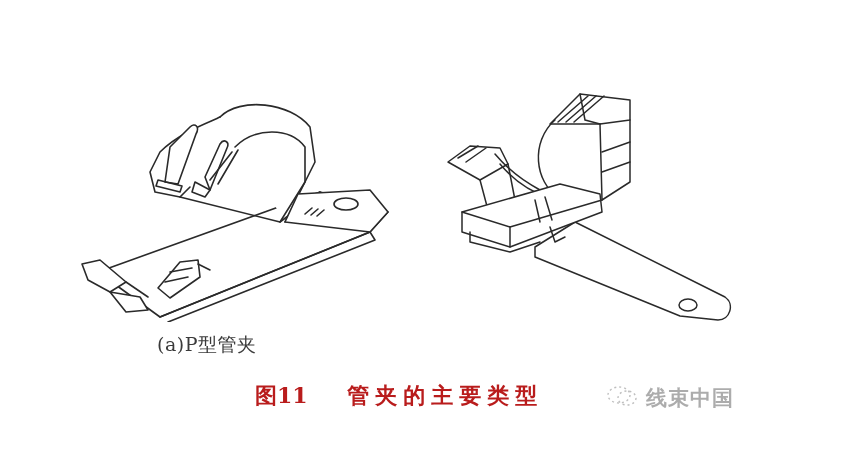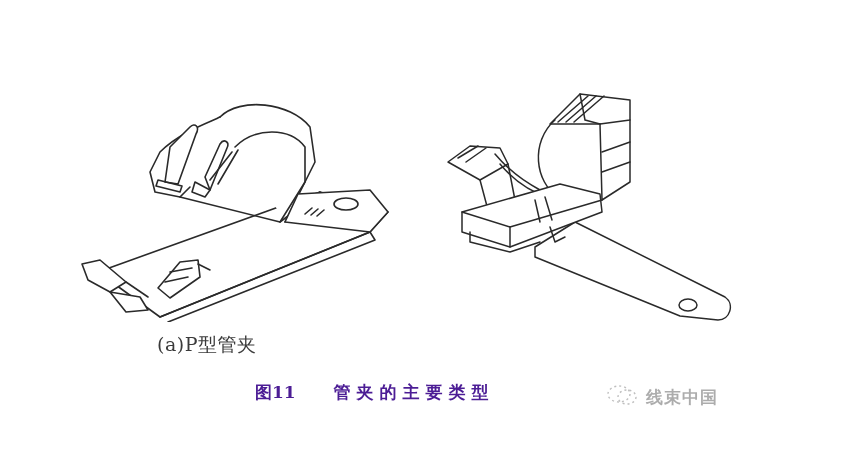--- a/index.html
+++ b/index.html
@@ -38,41 +38,41 @@
       white-space: nowrap;
     }
     #cap-a { left: 157px; top: 320px; }
     #cap-b { left: 540px; top: 320px; }
 
     .main-caption {
       position: absolute;
       left: 255px;
       top: 369px;
       font-family: "DejaVu Serif", serif;
-      font-size: 17px;
+      font-size: 22px;
       font-weight: bold;
-      color: #4c1d95;
+      color: #b91c1c;
       white-space: nowrap;
     }
     .main-caption .fig-num { margin-right: 32px; letter-spacing: 0px; }
     .main-caption .fig-title { letter-spacing: 6px; }
 
     .watermark {
       position: absolute;
       left: 606px;
       top: 372px;
       display: flex;
       align-items: center;
       gap: 8px;
       opacity: 0.55;
       white-space: nowrap;
     }
     .watermark .wm-text {
       font-family: "DejaVu Sans", sans-serif;
-      font-size: 17px;
+      font-size: 21px;
       color: #6a6a6a;
       font-weight: bold;
       letter-spacing: 1px;
     }
   </style>
 </head>
 <body>
 
 <div class="figure">
 

